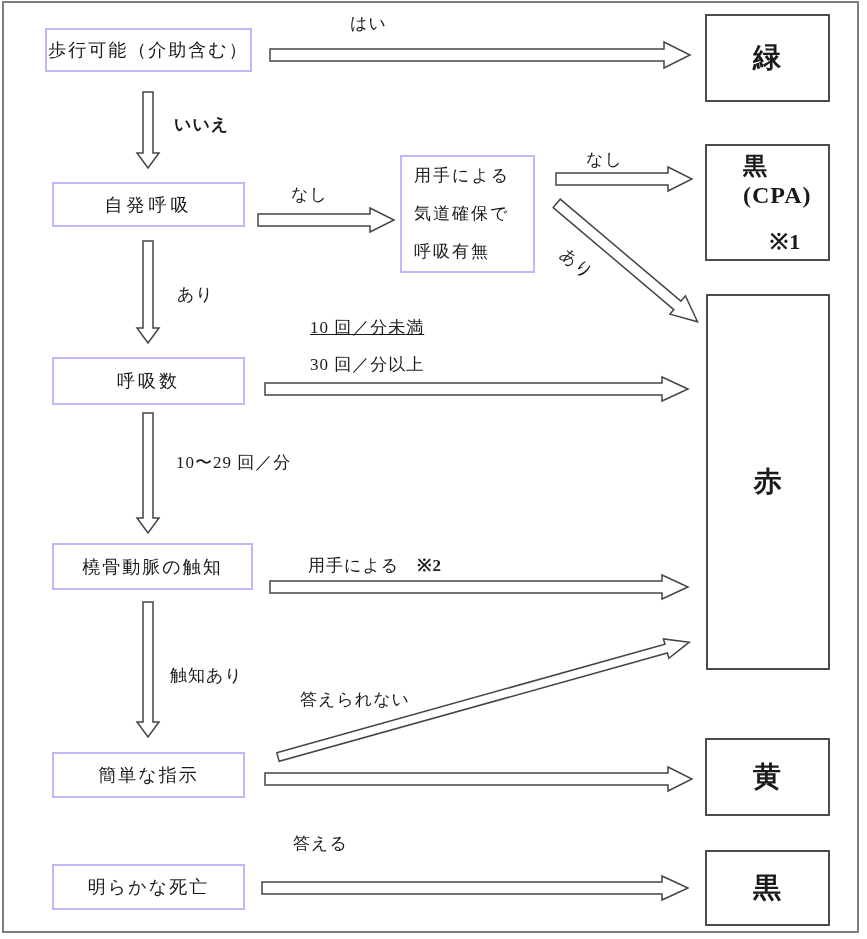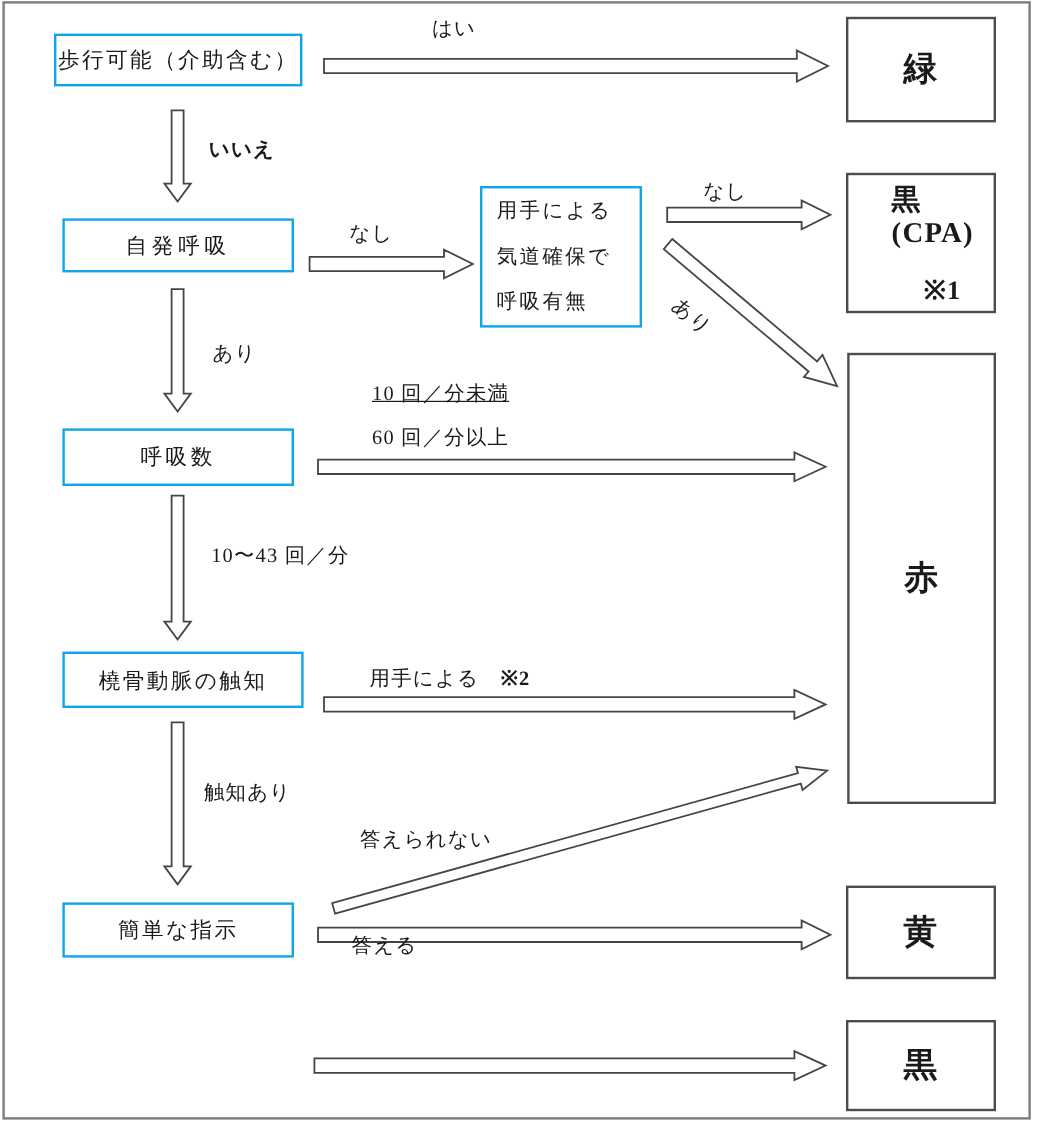--- a/index.html
+++ b/index.html
@@ -11,21 +11,21 @@
     color:#1a1a1a;
     overflow:hidden;
   }
   .frame{
     position:absolute;left:2px;top:1px;width:857px;height:932px;
     border:2px solid #7d7d7d;
     box-sizing:border-box;
   }
   .node{
     position:absolute;
-    border:2px solid #0ea5e9;
+    border:2px solid #c4b5fd;
     background:#fff;
     box-sizing:border-box;
     display:flex;align-items:center;justify-content:center;
     font-size:18px;
     letter-spacing:2px;
     white-space:nowrap;
   }
   .node.multiline{
     flex-direction:column;align-items:flex-start;justify-content:center;
     padding-left:12px;font-size:17px;line-height:38px;letter-spacing:2px;
@@ -91,55 +91,56 @@
     <div>気道確保で</div>
     <div>呼吸有無</div>
   </div>
 
   <div class="node" style="left:52px;top:357px;width:193px;height:48px;letter-spacing:3px;">呼吸数</div>
 
   <div class="node" style="left:52px;top:752px;width:193px;height:46px;">簡単な指示</div>
 
   <div class="node" style="left:52px;top:543px;width:201px;height:47px;">橈骨動脈の触知</div>
 
+  <div class="node" style="left:52px;top:864px;width:193px;height:46px;">明らかな死亡</div>
 
   <div class="result" style="left:705px;top:14px;width:125px;height:88px;">緑</div>
 
   <div class="result cpa" style="left:705px;top:144px;width:125px;height:117px;">
     <div class="line1">黒 (CPA)</div>
     <div class="note">※1</div>
   </div>
 
   <div class="result" style="left:706px;top:294px;width:124px;height:376px;">赤</div>
 
   <div class="result" style="left:705px;top:738px;width:125px;height:78px;">黄</div>
 
   <div class="result" style="left:705px;top:850px;width:125px;height:76px;">黒</div>
 
-  <div class="lbl" style="left:360px;top:12px;">はい</div>
+  <div class="lbl" style="left:350px;top:12px;">はい</div>
 
   <div class="lbl" style="left:174px;top:113px;font-weight:bold;">いいえ</div>
 
   <div class="lbl" style="left:291px;top:183px;">なし</div>
 
   <div class="lbl" style="left:586px;top:148px;">なし</div>
 
   <div class="lbl rot40" style="left:570px;top:243px;">あり</div>
 
   <div class="lbl" style="left:177px;top:283px;">あり</div>
 
   <div class="lbl" style="left:310px;top:316px;text-decoration:underline;">10 回／分未満</div>
 
-  <div class="lbl" style="left:310px;top:353px;">60 回／分以上</div>
+  <div class="lbl" style="left:310px;top:353px;">30 回／分以上</div>
 
-  <div class="lbl" style="left:176px;top:451px;">10〜43 回／分</div>
+  <div class="lbl" style="left:176px;top:451px;">10〜29 回／分</div>
 
   <div class="lbl" style="left:308px;top:553px;">
     <span>用手による</span><span class="note">※2</span>
   </div>
 
-  <div class="lbl" style="left:170px;top:649px;">触知あり</div>
+  <div class="lbl" style="left:170px;top:664px;">触知あり</div>
 
   <div class="lbl" style="left:300px;top:688px;">答えられない</div>
 
-  <div class="lbl" style="left:293px;top:776px;">答える</div>
+  <div class="lbl" style="left:293px;top:832px;">答える</div>
 
 </div>
 
 </body></html>

